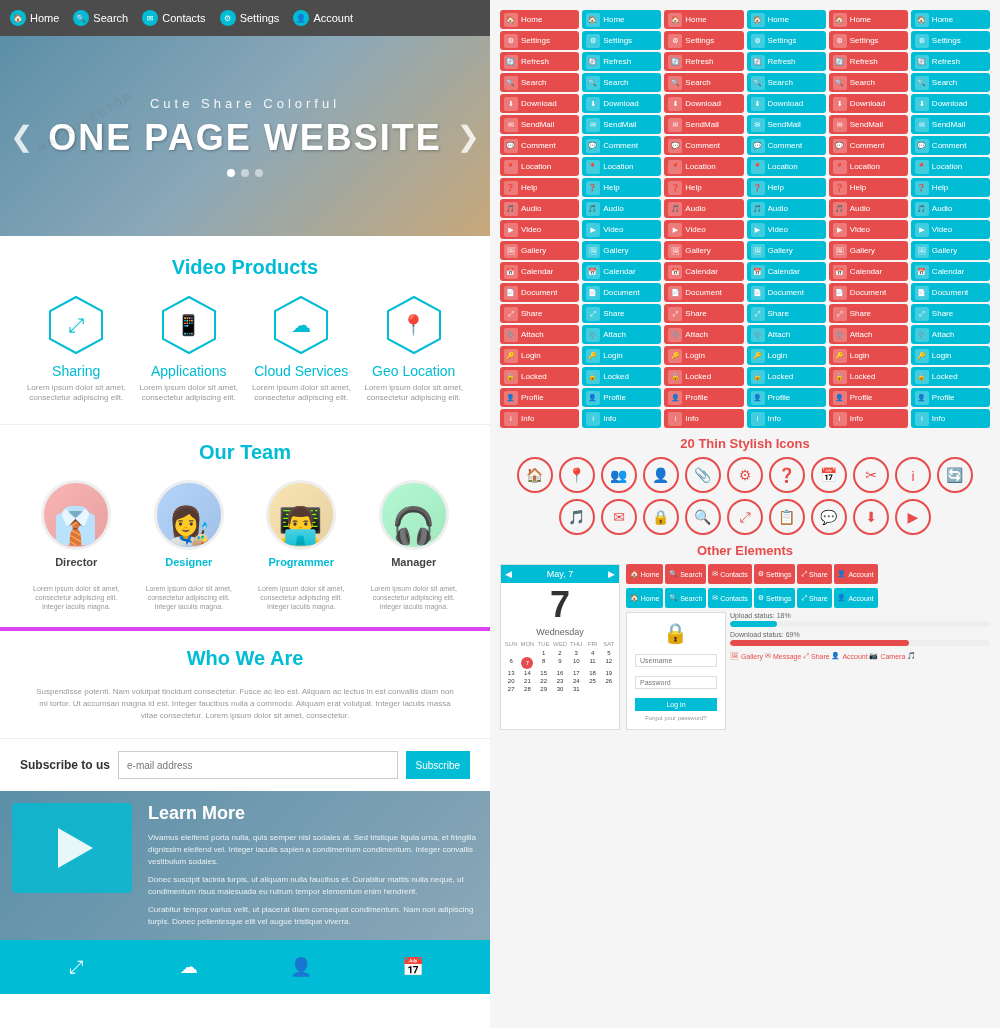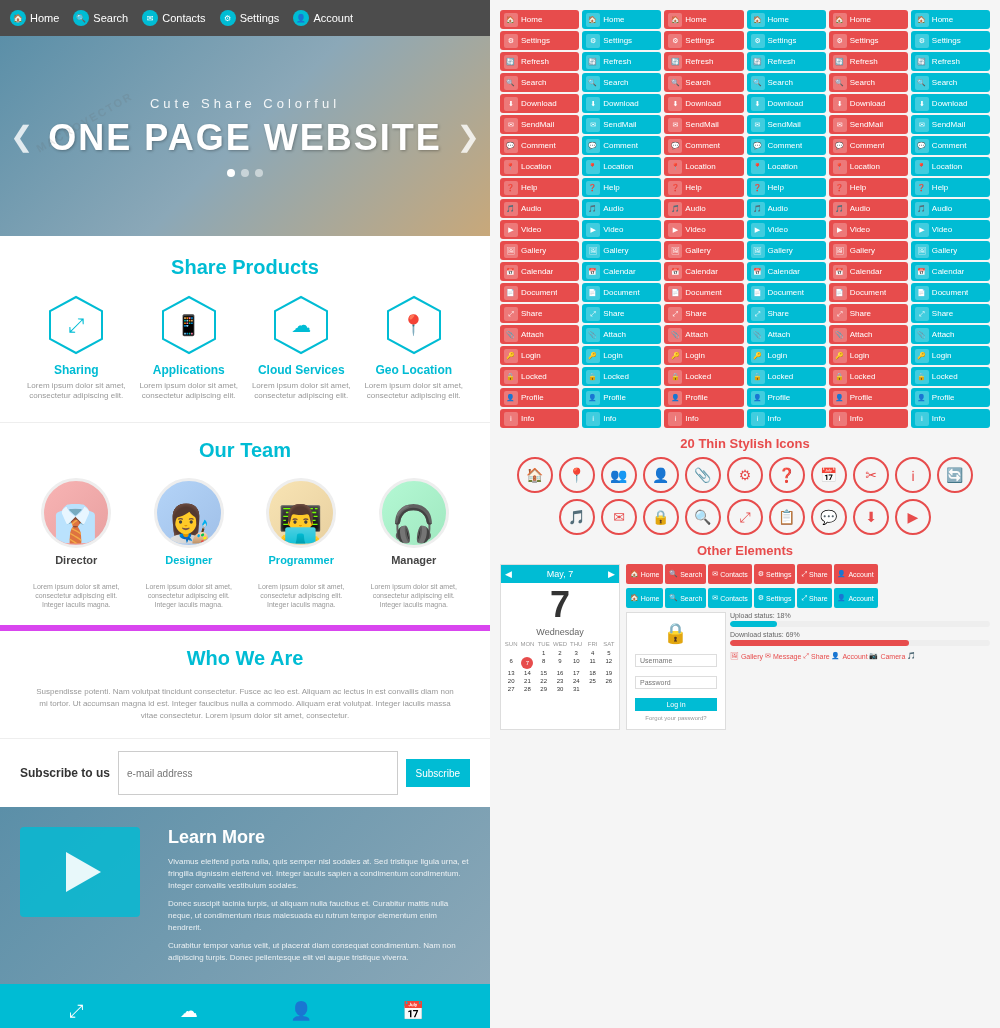--- a/index.html
+++ b/index.html
@@ -24,49 +24,49 @@
     .hero-dot.active { background: #fff; }
 
     
     .section { padding: 20px 20px; }
     .section-title { text-align: center; color: #00bcd4; font-size: 20px; font-weight: bold; margin-bottom: 16px; }
     .products-grid { display: flex; justify-content: space-around; }
     .product-item { display: flex; flex-direction: column; align-items: center; width: 100px; }
     .product-hex { width: 60px; height: 60px; position: relative; display: flex; align-items: center; justify-content: center; margin-bottom: 8px; }
     .product-hex svg { width: 60px; height: 60px; }
     .product-icon { font-size: 20px; position: absolute; color: #00bcd4; }
-    .product-name { color: #00bcd4; font-size: 12px; font-weight: bold; text-align: center; margin-bottom: 4px; }
+    .product-name { color: #00bcd4; font-size: 14px; font-weight: normal; text-align: center; margin-bottom: 4px; }
     .product-desc { font-size: 8px; color: #999; text-align: center; line-height: 1.3; }
 
     
     .team-section { padding: 16px 20px; border-top: 1px solid #eee; }
     .team-grid { display: flex; justify-content: space-around; }
     .team-member { display: flex; flex-direction: column; align-items: center; width: 100px; }
     .avatar { width: 70px; height: 70px; border-radius: 50%; overflow: hidden; margin-bottom: 6px; border: 3px solid #eee; }
     .avatar-director { background: linear-gradient(135deg, #f8b4b4, #e8a0a0); }
     .avatar-designer { background: linear-gradient(135deg, #b4d4f8, #a0c0e8); }
     .avatar-programmer { background: linear-gradient(135deg, #f8e4b4, #e8d0a0); }
     .avatar-manager { background: linear-gradient(135deg, #b4f8d4, #a0e8c0); }
     .avatar-img { width: 100%; height: 100%; display: flex; align-items: flex-end; justify-content: center; font-size: 36px; }
     .member-name { font-size: 11px; font-weight: bold; color: #444; margin-bottom: 16px; }
     .member-role-color { color: #00bcd4; }
     .member-desc { font-size: 7px; color: #999; text-align: center; line-height: 1.3; }
 
     
-    .who-section { padding: 16px 36px; border-top: 6px solid #d946ef; }
+    .who-section { padding: 16px 36px; border-top: 4px solid #d946ef; }
     .who-text { font-size: 8px; color: #999; line-height: 1.5; text-align: center; }
 
     
     .subscribe-bar { background: #fff; padding: 12px 20px; display: flex; align-items: center; gap: 8px; border-top: 1px solid #eee; }
     .subscribe-label { font-size: 12px; color: #333; font-weight: bold; }
-    .subscribe-input { flex: 1; height: 44px; border: 1px solid #ccc; padding: 0 8px; font-size: 10px; color: #aaa; }
+    .subscribe-input { flex: 1; height: 28px; border: 1px solid #ccc; padding: 0 8px; font-size: 10px; color: #aaa; }
     .subscribe-btn { background: #00bcd4; color: #fff; border: none; padding: 0 10px; height: 28px; font-size: 10px; cursor: pointer; }
 
     
-    .learn-section { background: linear-gradient(135deg, #5b8fa8, #8ba8b8); padding: 20px; display: flex; gap: 28px; }
+    .learn-section { background: linear-gradient(135deg, #5b8fa8, #8ba8b8); padding: 12px; display: flex; gap: 16px; }
     .learn-video { width: 120px; height: 90px; background: rgba(0,188,212,0.8); display: flex; align-items: center; justify-content: center; flex-shrink: 0; border-radius: 4px; cursor: pointer; }
     .play-btn { width: 0; height: 0; border-top: 20px solid transparent; border-bottom: 20px solid transparent; border-left: 35px solid rgba(255,255,255,0.9); margin-left: 6px; }
     .learn-title { color: #fff; font-size: 18px; font-weight: bold; margin-bottom: 8px; }
     .learn-text { font-size: 8px; color: rgba(255,255,255,0.85); line-height: 1.5; }
 
     
     .footer { background: #00bcd4; padding: 12px 20px; display: flex; justify-content: space-around; align-items: center; }
     .footer-icon { width: 30px; height: 30px; display: flex; align-items: center; justify-content: center; color: #fff; font-size: 18px; cursor: pointer; }
 
     
@@ -159,21 +159,21 @@
       <span class="hero-arrow">❯</span>
     </div>
     <div class="hero-dots">
       <div class="hero-dot active"></div>
       <div class="hero-dot"></div>
       <div class="hero-dot"></div>
     </div>
   </div>
 
   <div class="section">
-    <div class="section-title">Share Products</div>
+    <div class="section-title">Video Products</div>
     <div class="products-grid">
       <div class="product-item">
         <div class="product-hex">
           <svg viewBox="0 0 60 60">
               <polygon points="30,2 56,16 56,44 30,58 4,44 4,16" fill="none" stroke="#00bcd4" stroke-width="2"></polygon>
             </svg>
           <span class="product-icon">⤢</span>
         </div>
         <div class="product-name">Sharing</div>
         <div class="product-desc">Lorem ipsum dolor sit amet, consectetur adipiscing elit.</div>

